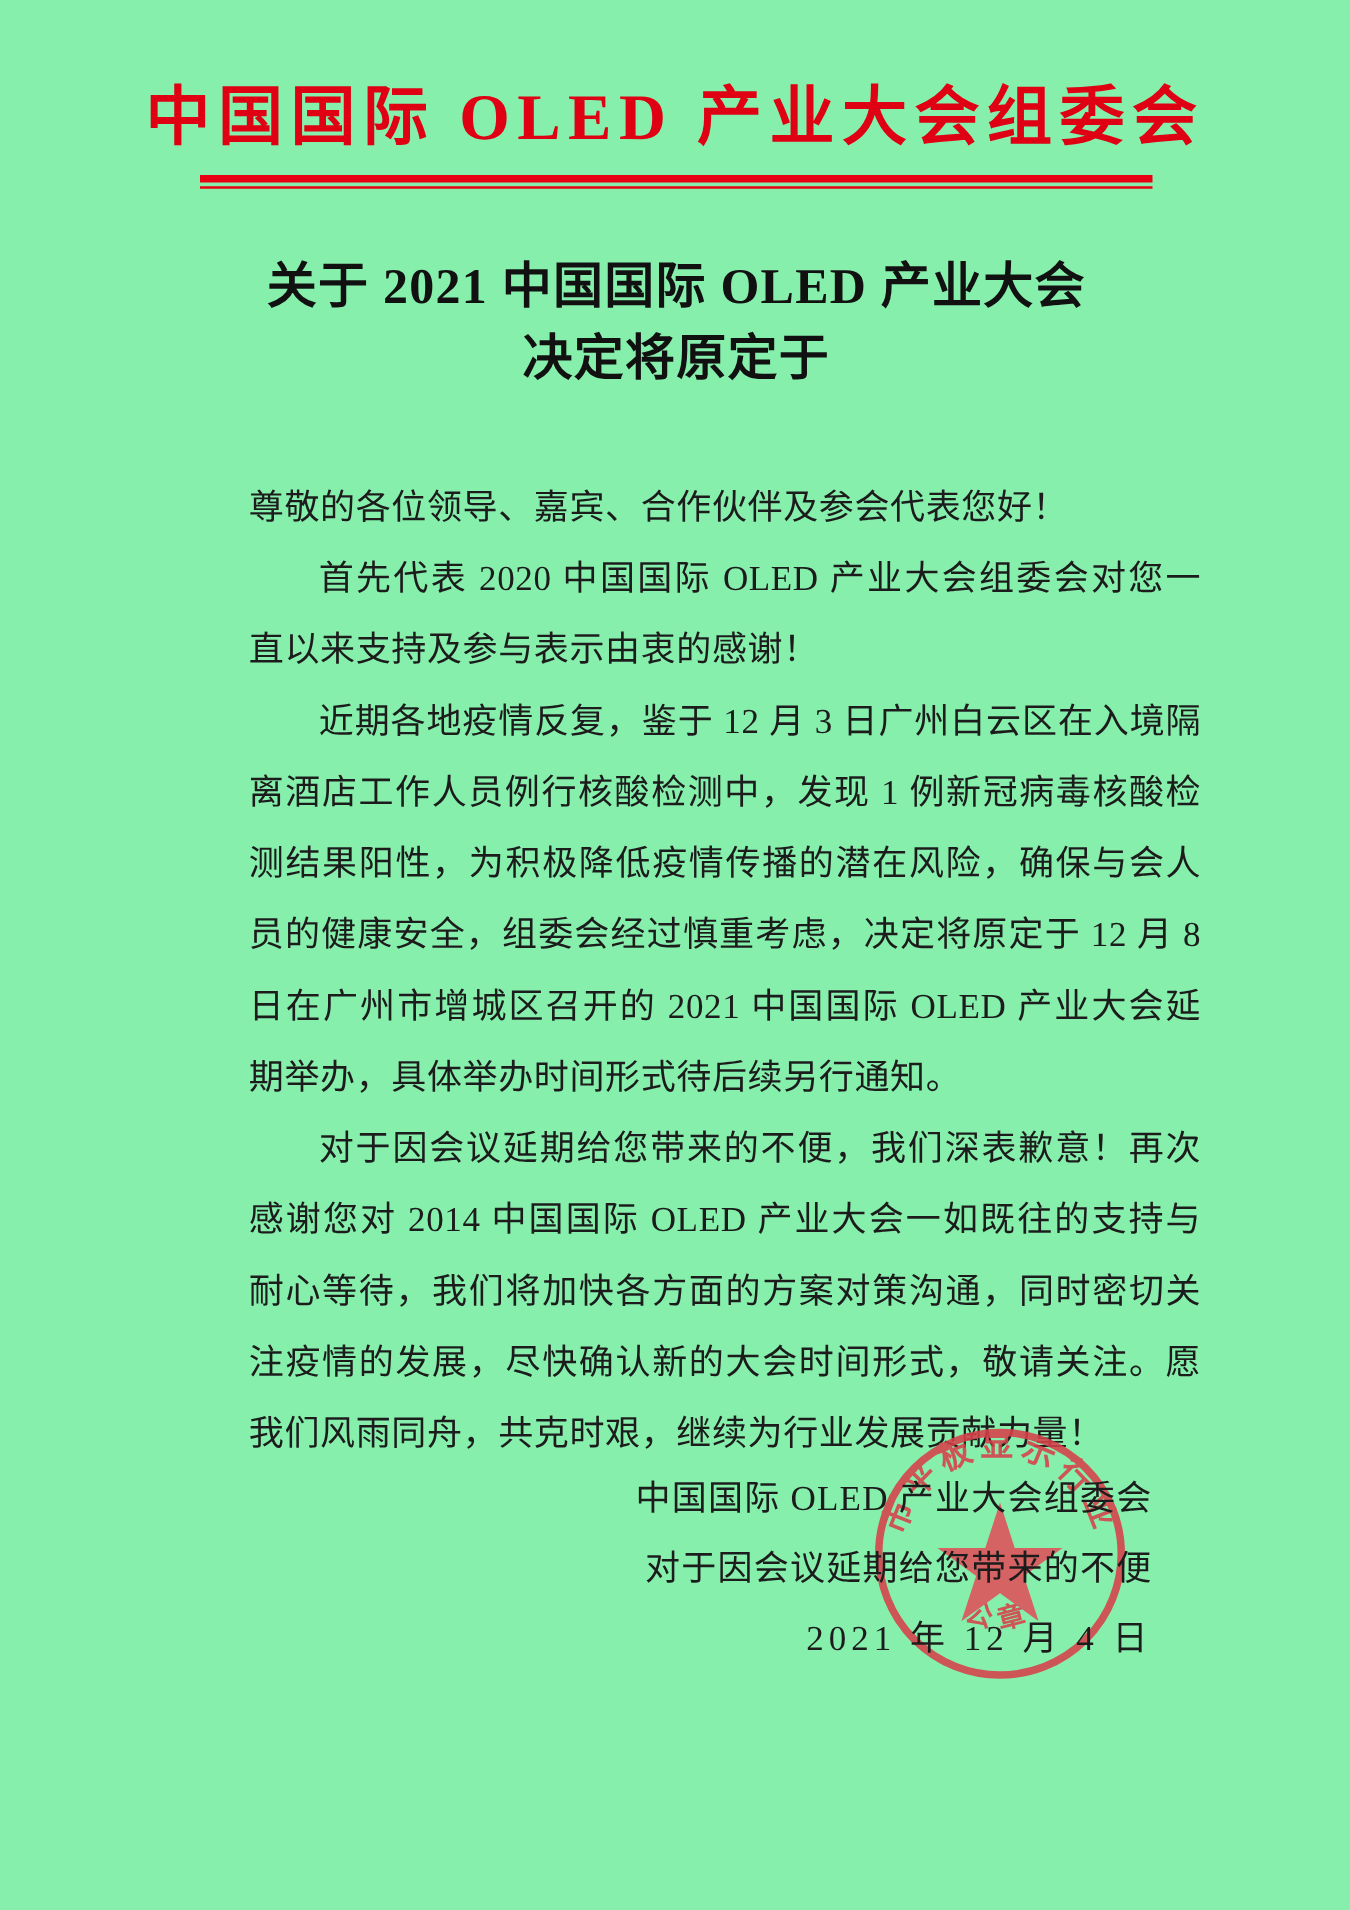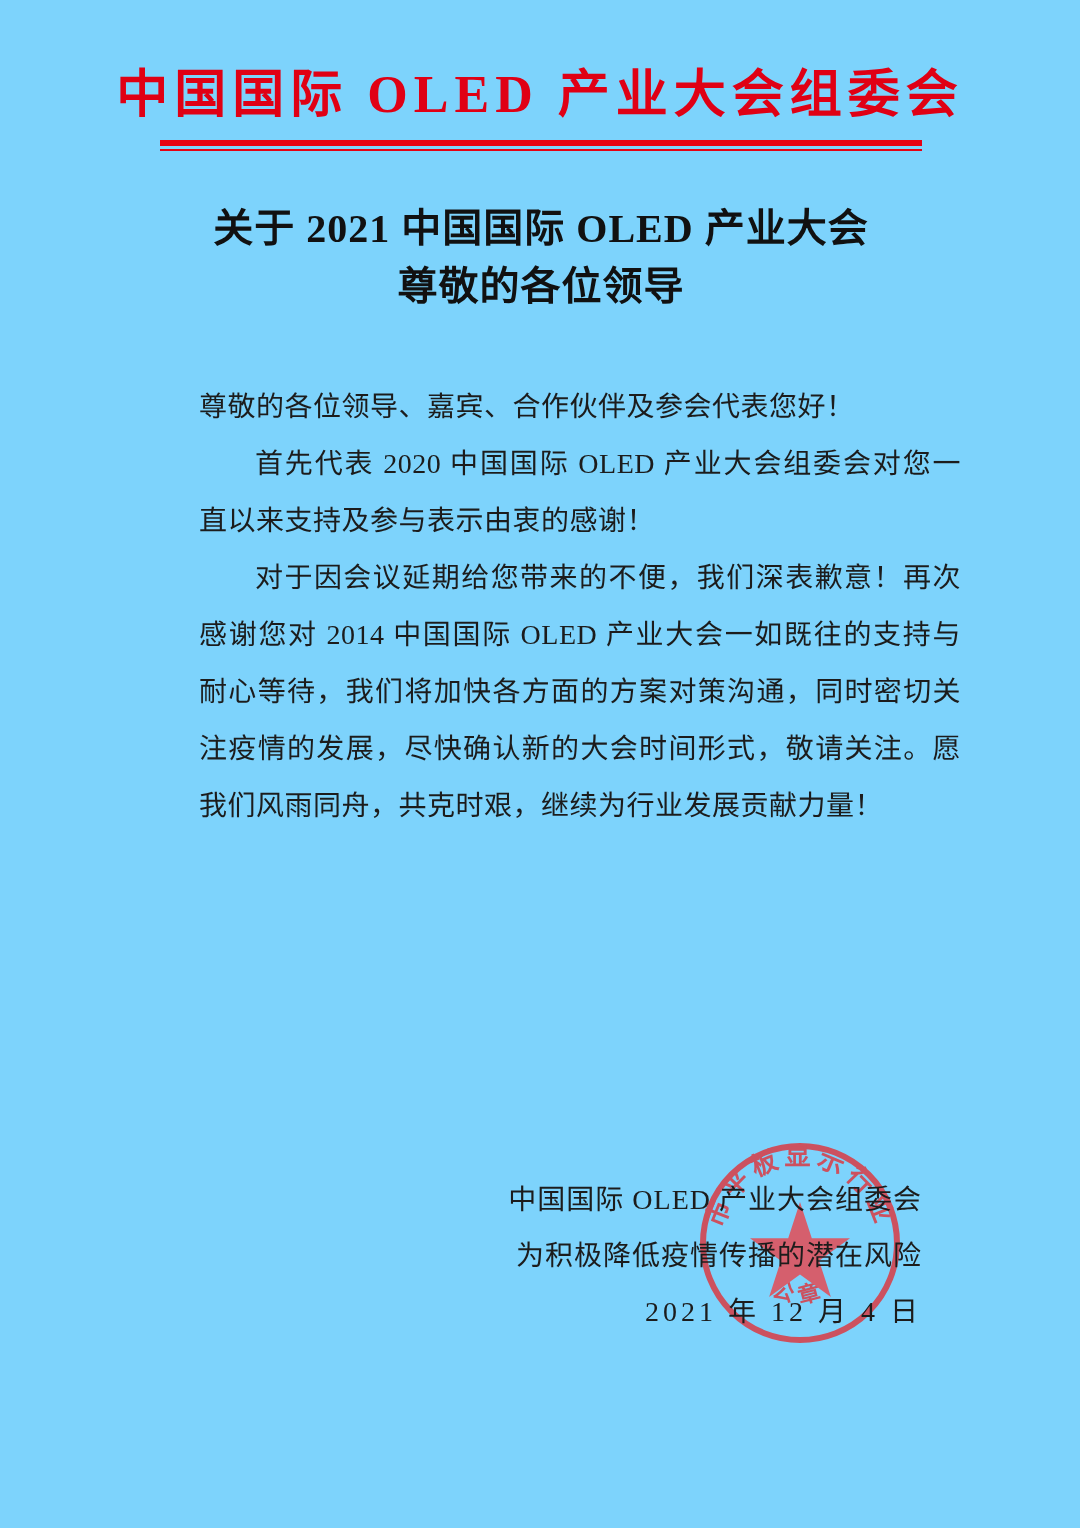--- a/index.html
+++ b/index.html
@@ -14,21 +14,21 @@
     position: relative;
     overflow: hidden;
     font-family: "Liberation Serif", "DejaVu Serif", serif;
     color: #1a1a1a;
     -webkit-font-smoothing: antialiased;
   }
 
   .page {
     position: absolute;
     inset: 0;
-    background: #7dd3fc;
+    background: #86efac;
   }
 
   
   .letterhead {
     position: absolute;
     left: 0;
     top: 62px;
     width: 1080px;
     text-align: center;
   }
@@ -137,26 +137,27 @@
   <div class="letterhead">
     <div class="letterhead-title">中国国际 OLED 产业大会组委会</div>
   </div>
   <div class="rule-wrap">
     <div class="rule-thick"></div>
     <div class="rule-thin"></div>
   </div>
 
   <div class="doc-title">
     <span class="tline">关于 2021 中国国际 OLED 产业大会</span>
-    <span class="tline">尊敬的各位领导</span>
+    <span class="tline">决定将原定于</span>
   </div>
 
   <div class="body-block">
     <p class="para">尊敬的各位领导、嘉宾、合作伙伴及参会代表您好！</p>
     <p class="para indent">首先代表 2020 中国国际 OLED 产业大会组委会对您一直以来支持及参与表示由衷的感谢！</p>
+    <p class="para indent">近期各地疫情反复，鉴于 12 月 3 日广州白云区在入境隔离酒店工作人员例行核酸检测中，发现 1 例新冠病毒核酸检测结果阳性，为积极降低疫情传播的潜在风险，确保与会人员的健康安全，组委会经过慎重考虑，决定将原定于 12 月 8 日在广州市增城区召开的 2021 中国国际 OLED 产业大会延期举办，具体举办时间形式待后续另行通知。</p>
     <p class="para indent">对于因会议延期给您带来的不便，我们深表歉意！再次感谢您对 2014 中国国际 OLED 产业大会一如既往的支持与耐心等待，我们将加快各方面的方案对策沟通，同时密切关注疫情的发展，尽快确认新的大会时间形式，敬请关注。愿我们风雨同舟，共克时艰，继续为行业发展贡献力量！</p>
   </div>
 
   <div class="seal">
     <svg viewBox="0 0 206 206" xmlns="http://www.w3.org/2000/svg" aria-hidden="true">
       <defs>
         <path id="sealArcTop" d="M 25 103 A 78 78 0 0 1 181 103"></path>
         <path id="sealArcBottom" d="M 44 103 A 59 59 0 0 0 162 103"></path>
       </defs>
       <circle cx="103" cy="103" r="97" fill="none" stroke="#d8404a" stroke-width="6"></circle>
@@ -167,17 +168,17 @@
         <text font-size="22" letter-spacing="8">
           <textPath href="#sealArcBottom" startOffset="50%" text-anchor="middle">公章</textPath>
         </text>
       </g>
       <polygon fill="#e2505a" points="103,62 114.8,98.3 153,98.3 122.1,120.7 133.9,157 103,134.6 72.1,157 83.9,120.7 53,98.3 91.2,98.3"></polygon>
     </svg>
   </div>
 
   <div class="signature">
     <div class="sig-line">中国国际 OLED 产业大会组委会</div>
-    <div class="sig-line">为积极降低疫情传播的潜在风险</div>
+    <div class="sig-line">对于因会议延期给您带来的不便</div>
     <div class="sig-line date">2021 年 12 月 4 日</div>
   </div>
 
 </div>
 
 </body></html>

